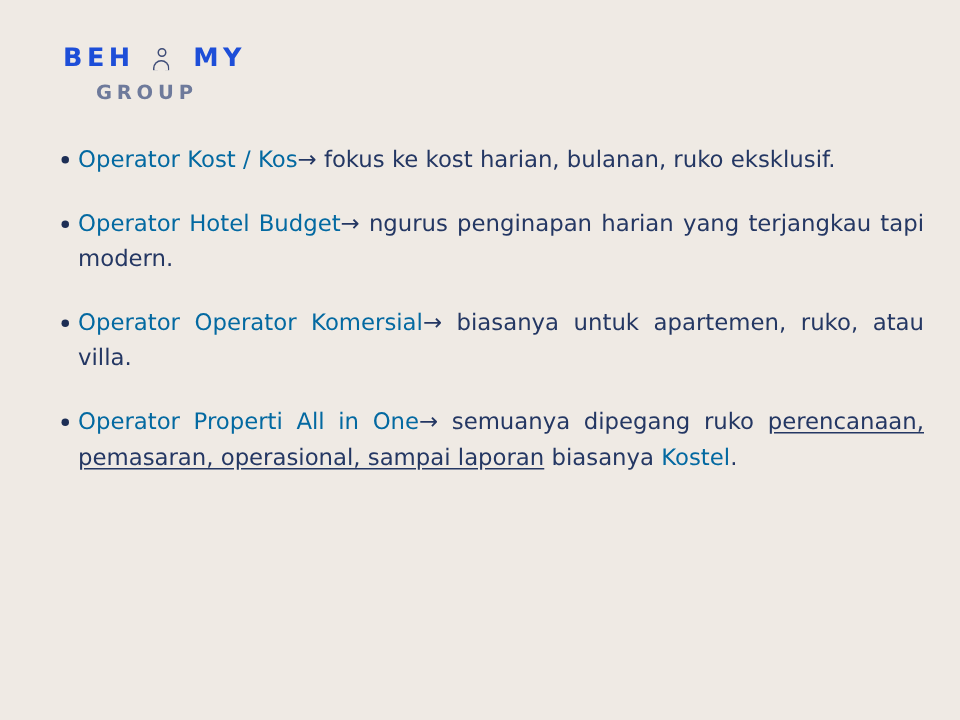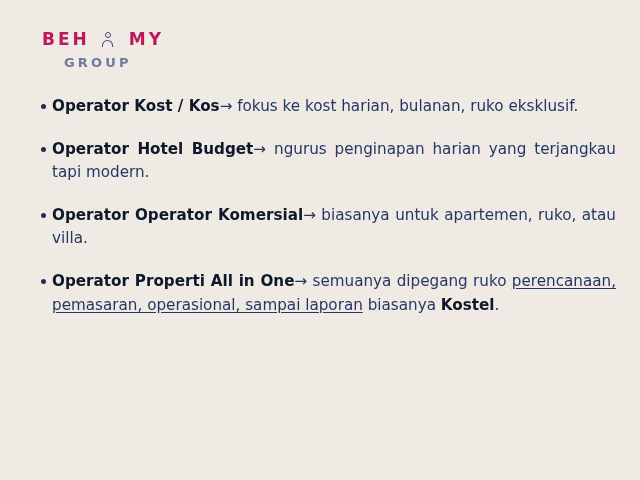--- a/index.html
+++ b/index.html
@@ -29,21 +29,21 @@
     width: 150px;
   }
   .logo-wordmark {
     display: flex;
     align-items: center;
     justify-content: flex-start;
     font-family: "DejaVu Sans", sans-serif;
     font-weight: bold;
     font-size: 17px;
     letter-spacing: 3.0px;
-    color: #be185d;
+    color: #1d4ed8;
     line-height: 1;
     height: 19px;
     gap: 11px;
   }
   .logo-wordmark .mark-left,
   .logo-wordmark .mark-right {
     display: inline-block;
   }
   .person-glyph {
     display: inline-block;
@@ -114,22 +114,22 @@
   .bullet-text {
     flex: 1 1 auto;
     font-size: 15.2px;
     line-height: 1.52;
     text-align: justify;
     text-justify: inter-word;
     color: #243763;
     hyphens: none;
   }
   .bullet-text b {
-    font-weight: bold;
-    color: #0f172a;
+    font-weight: normal;
+    color: #0369a1;
   }
   .arrow {
     font-family: "DejaVu Sans", sans-serif;
     color: #243763;
   }
   .ul {
     text-decoration: underline;
     text-underline-offset: 2px;
   }
 </style>

